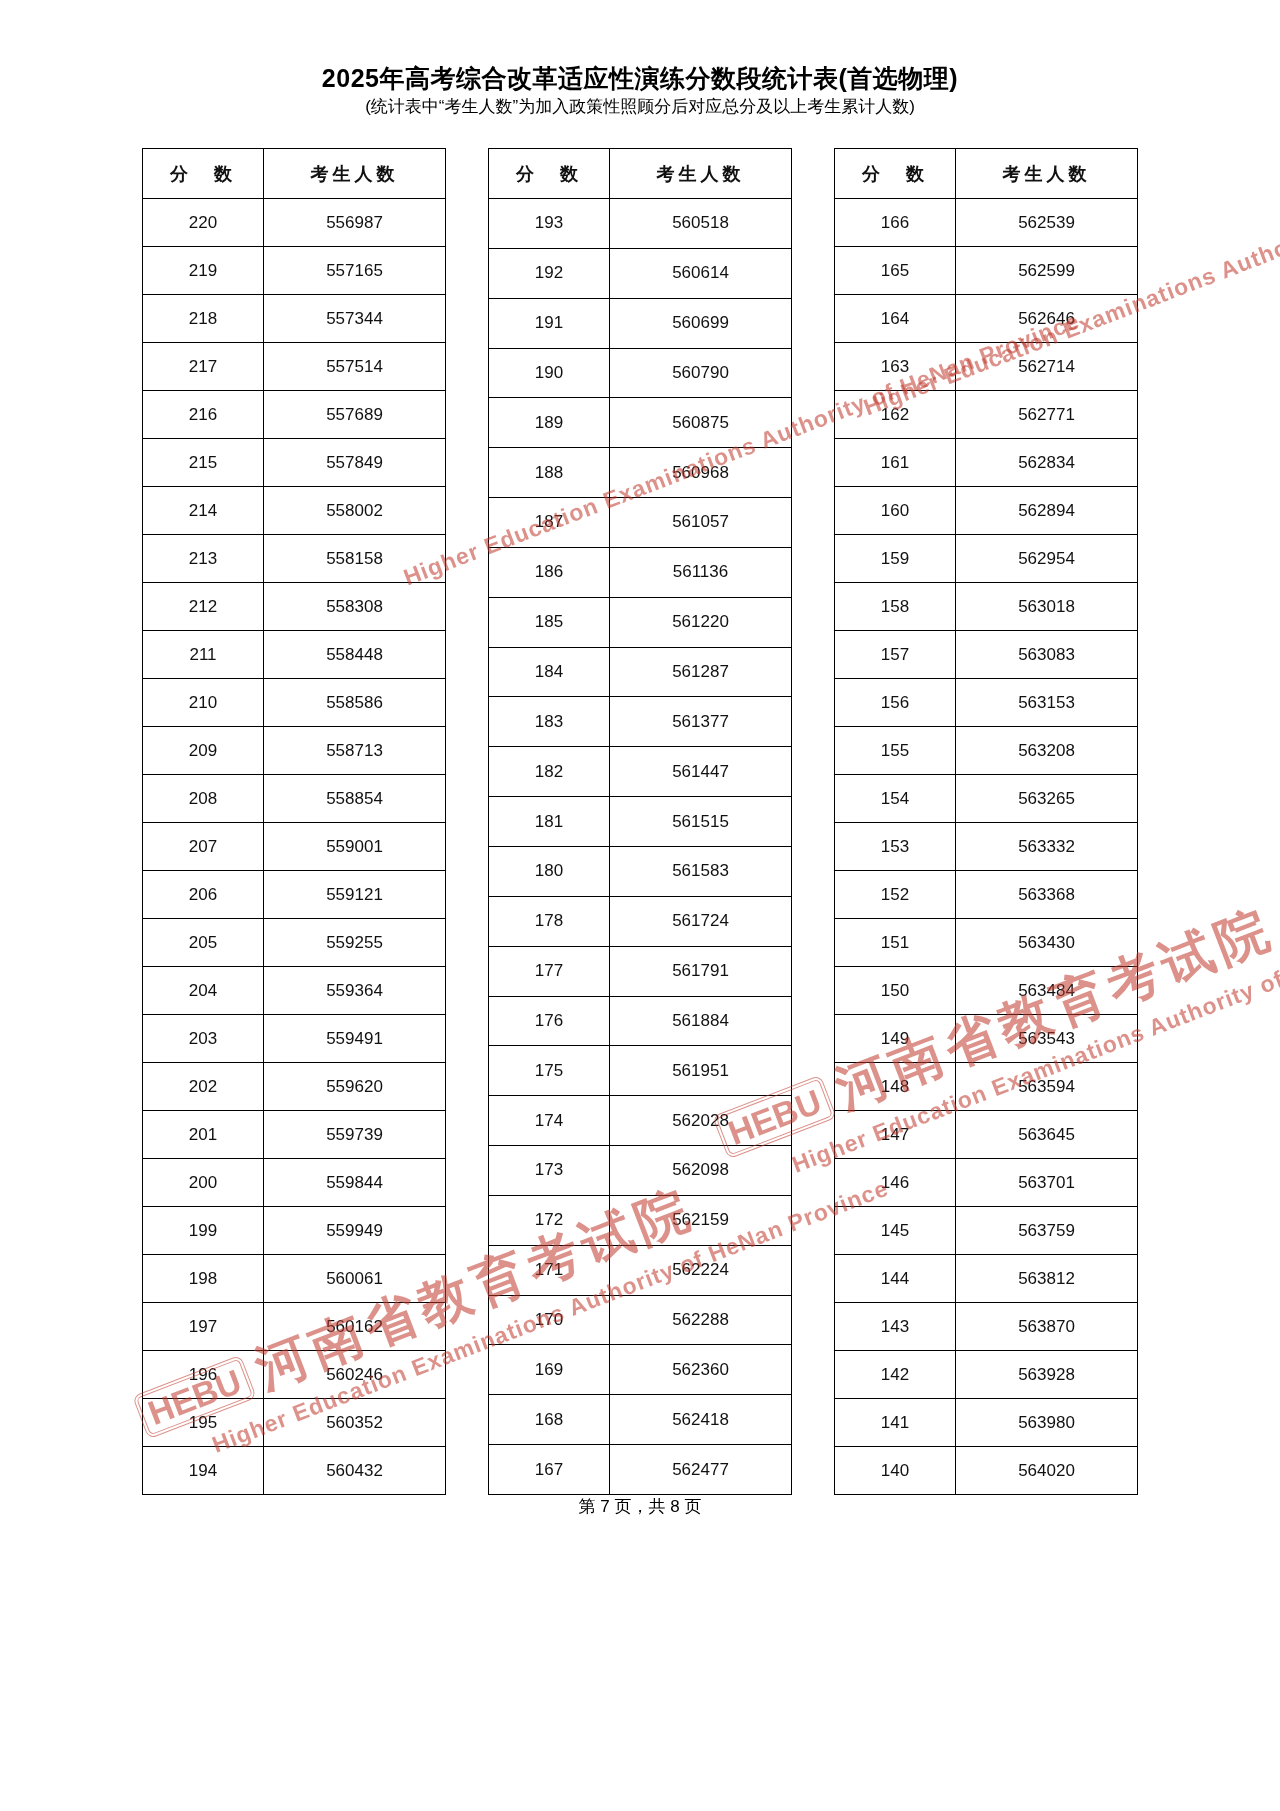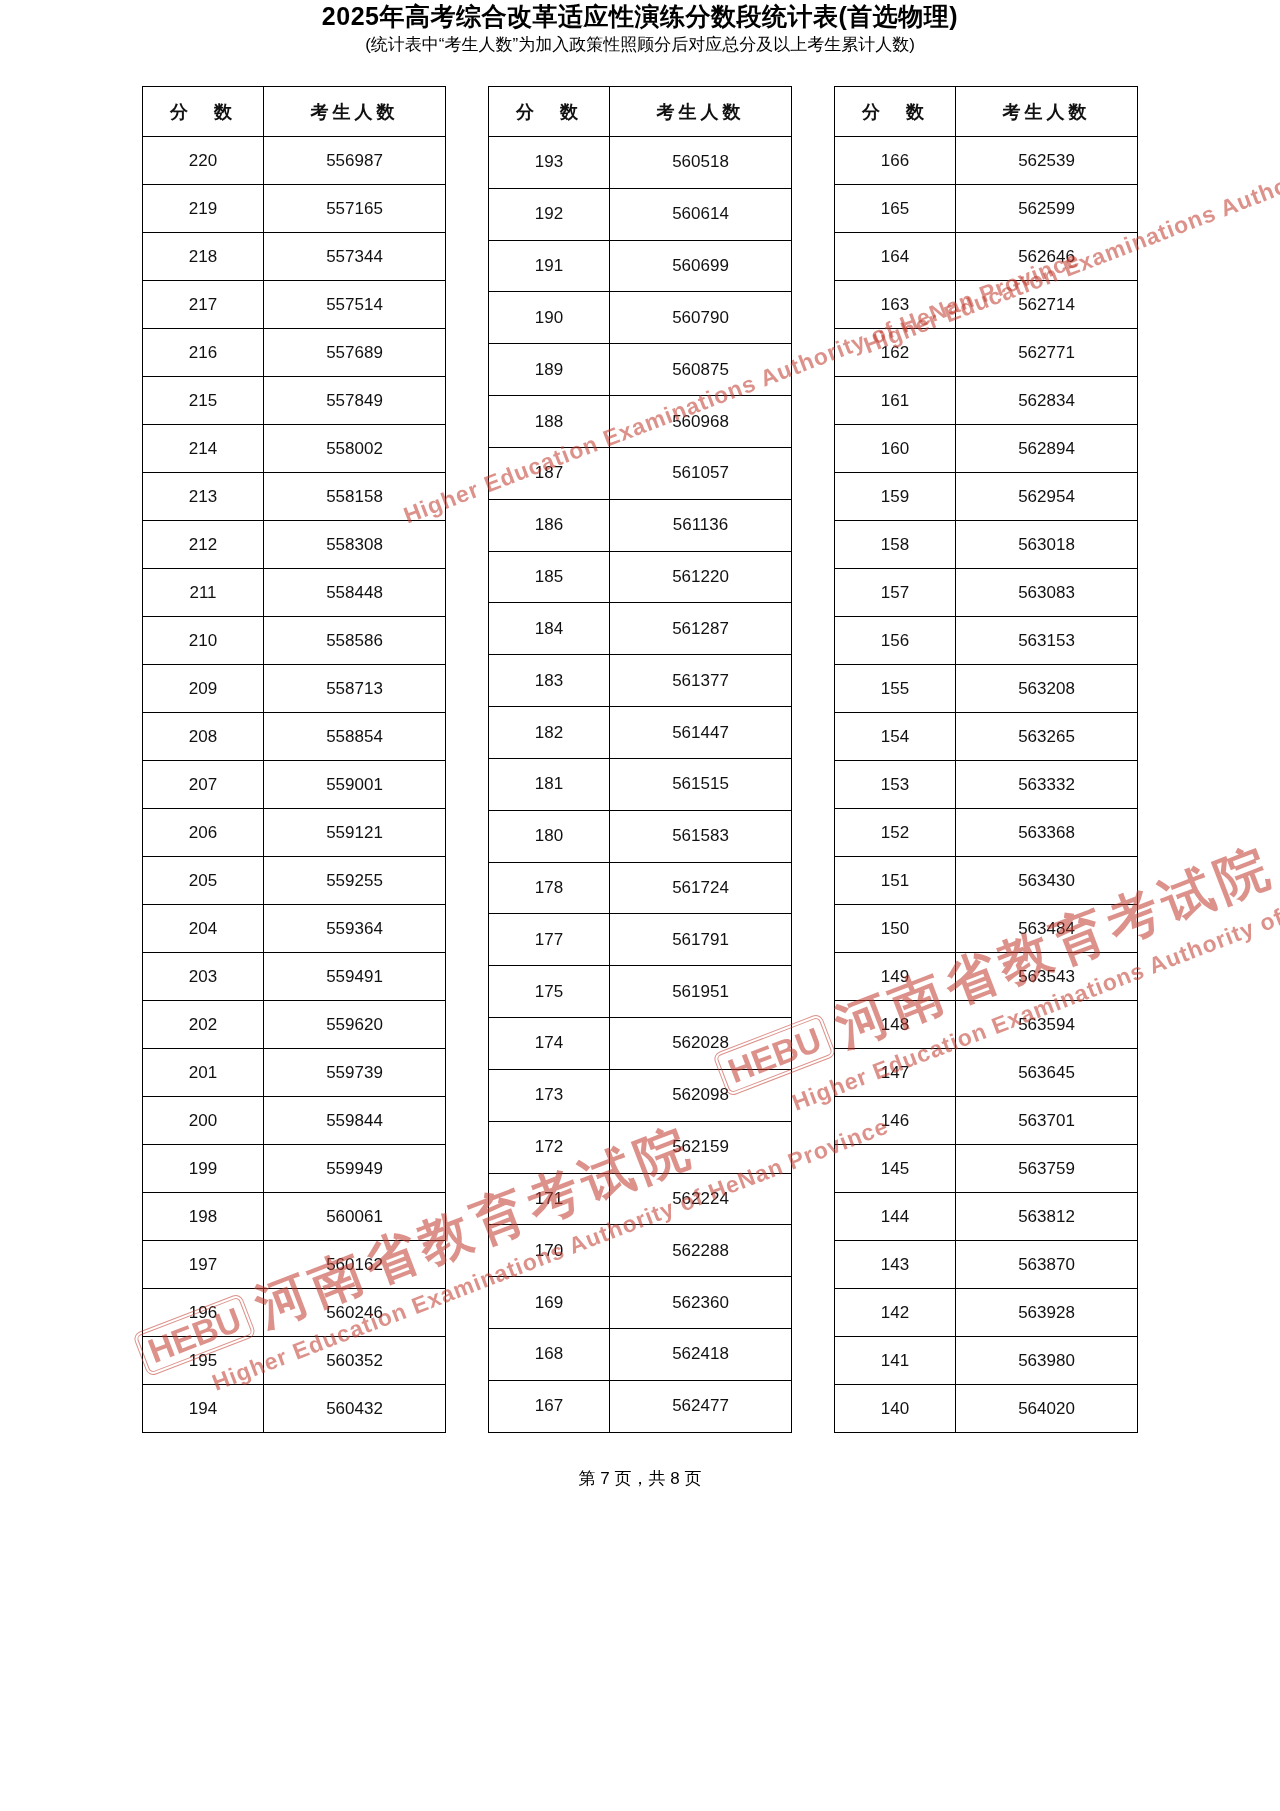--- a/index.html
+++ b/index.html
@@ -20,20 +20,21 @@
     width: 1280px;
     height: 1811px;
     box-sizing: border-box;
     padding: 0;
   }
   .title {
     text-align: center;
     font-size: 25px;
     font-weight: bold;
     letter-spacing: 0.5px;
+    margin-top: 62px;
     color: #000;
   }
   .subtitle {
     text-align: center;
     font-size: 17px;
     color: #000;
   }
   .tables-wrap {
     display: flex;
     justify-content: center;
@@ -65,21 +66,20 @@
     height: 47px;
   }
   table.score-table td.col-score { width: 118px; }
   table.score-table td.col-count { width: 179px; }
   table.score-table th.col-score { width: 118px; }
   table.score-table th.col-count { width: 179px; }
 
   .footer {
     text-align: center;
     font-size: 17px;
-    margin-top: 34px;
     color: #000;
     position: relative;
     z-index: 2;
   }
 
   
   .wm {
     position: absolute;
     pointer-events: none;
     z-index: 3;
@@ -317,20 +317,24 @@
           </tr>
         <tr>
             <td class="col-score">178</td>
             <td class="col-count">561724</td>
           </tr>
         <tr>
             <td class="col-score">177</td>
             <td class="col-count">561791</td>
           </tr>
         <tr>
+            <td class="col-score">176</td>
+            <td class="col-count">561884</td>
+          </tr>
+        <tr>
             <td class="col-score">175</td>
             <td class="col-count">561951</td>
           </tr>
         <tr>
             <td class="col-score">174</td>
             <td class="col-count">562028</td>
           </tr>
         <tr>
             <td class="col-score">173</td>
             <td class="col-count">562098</td>

